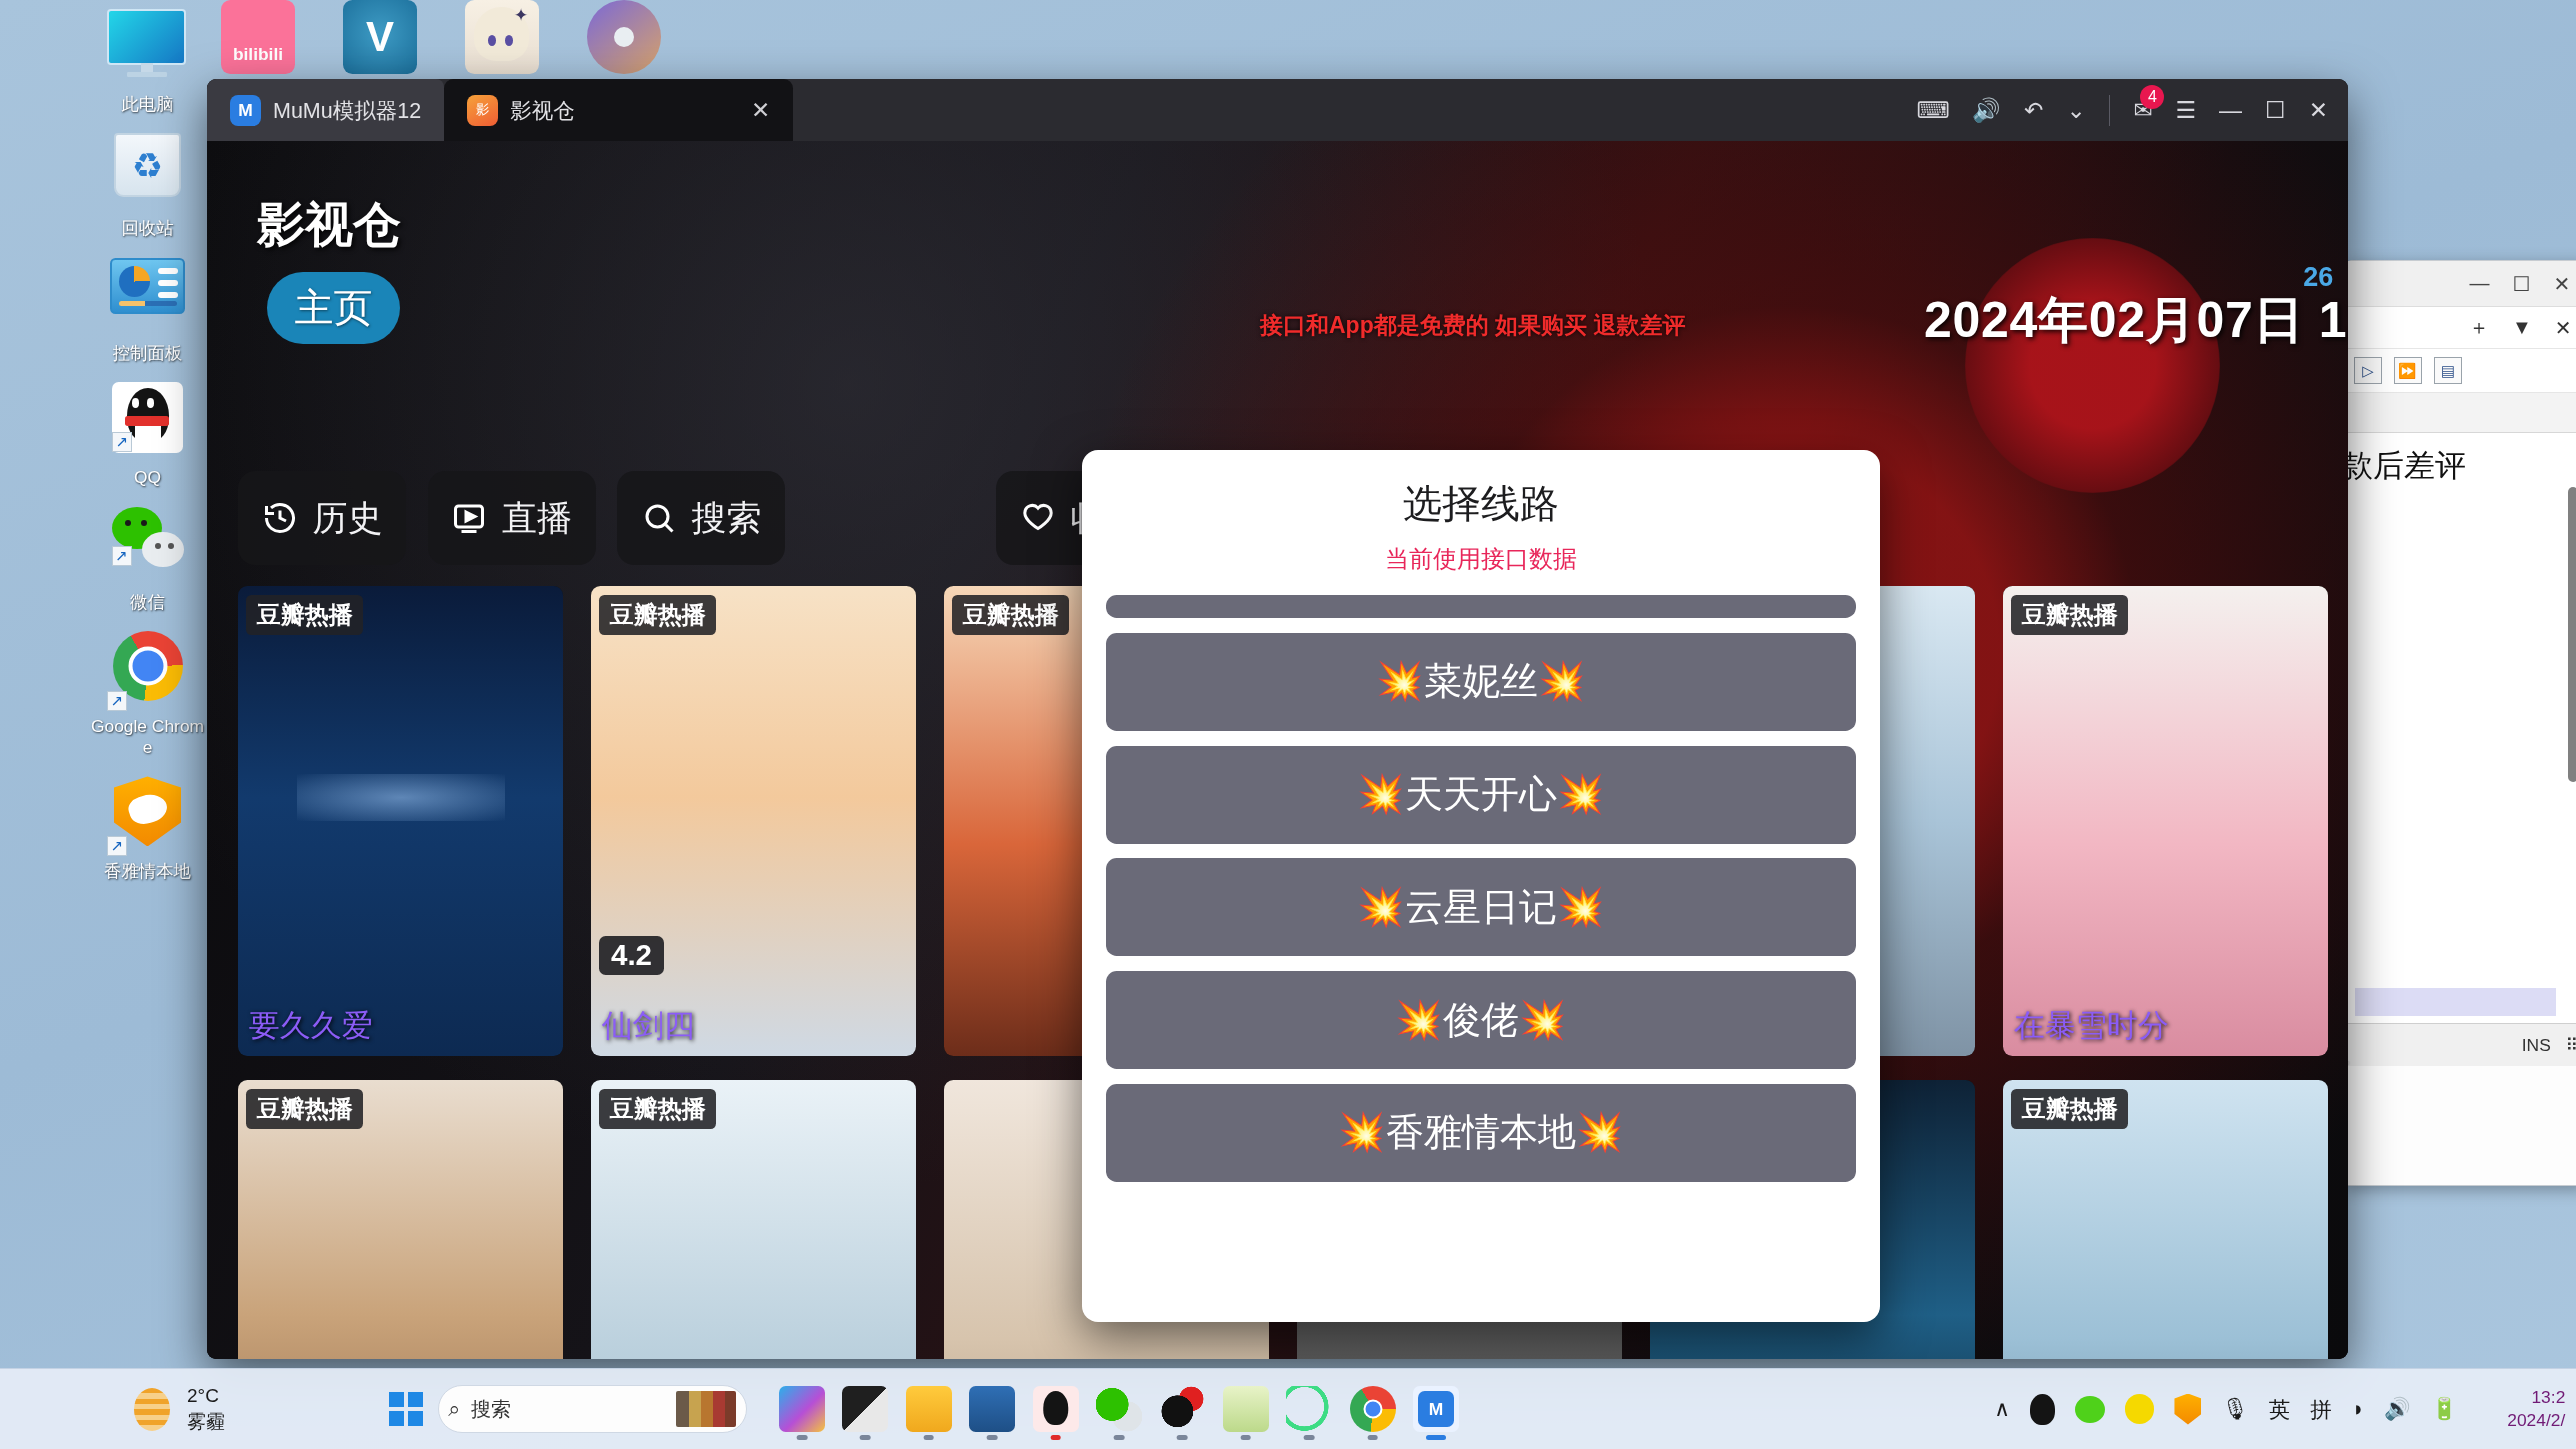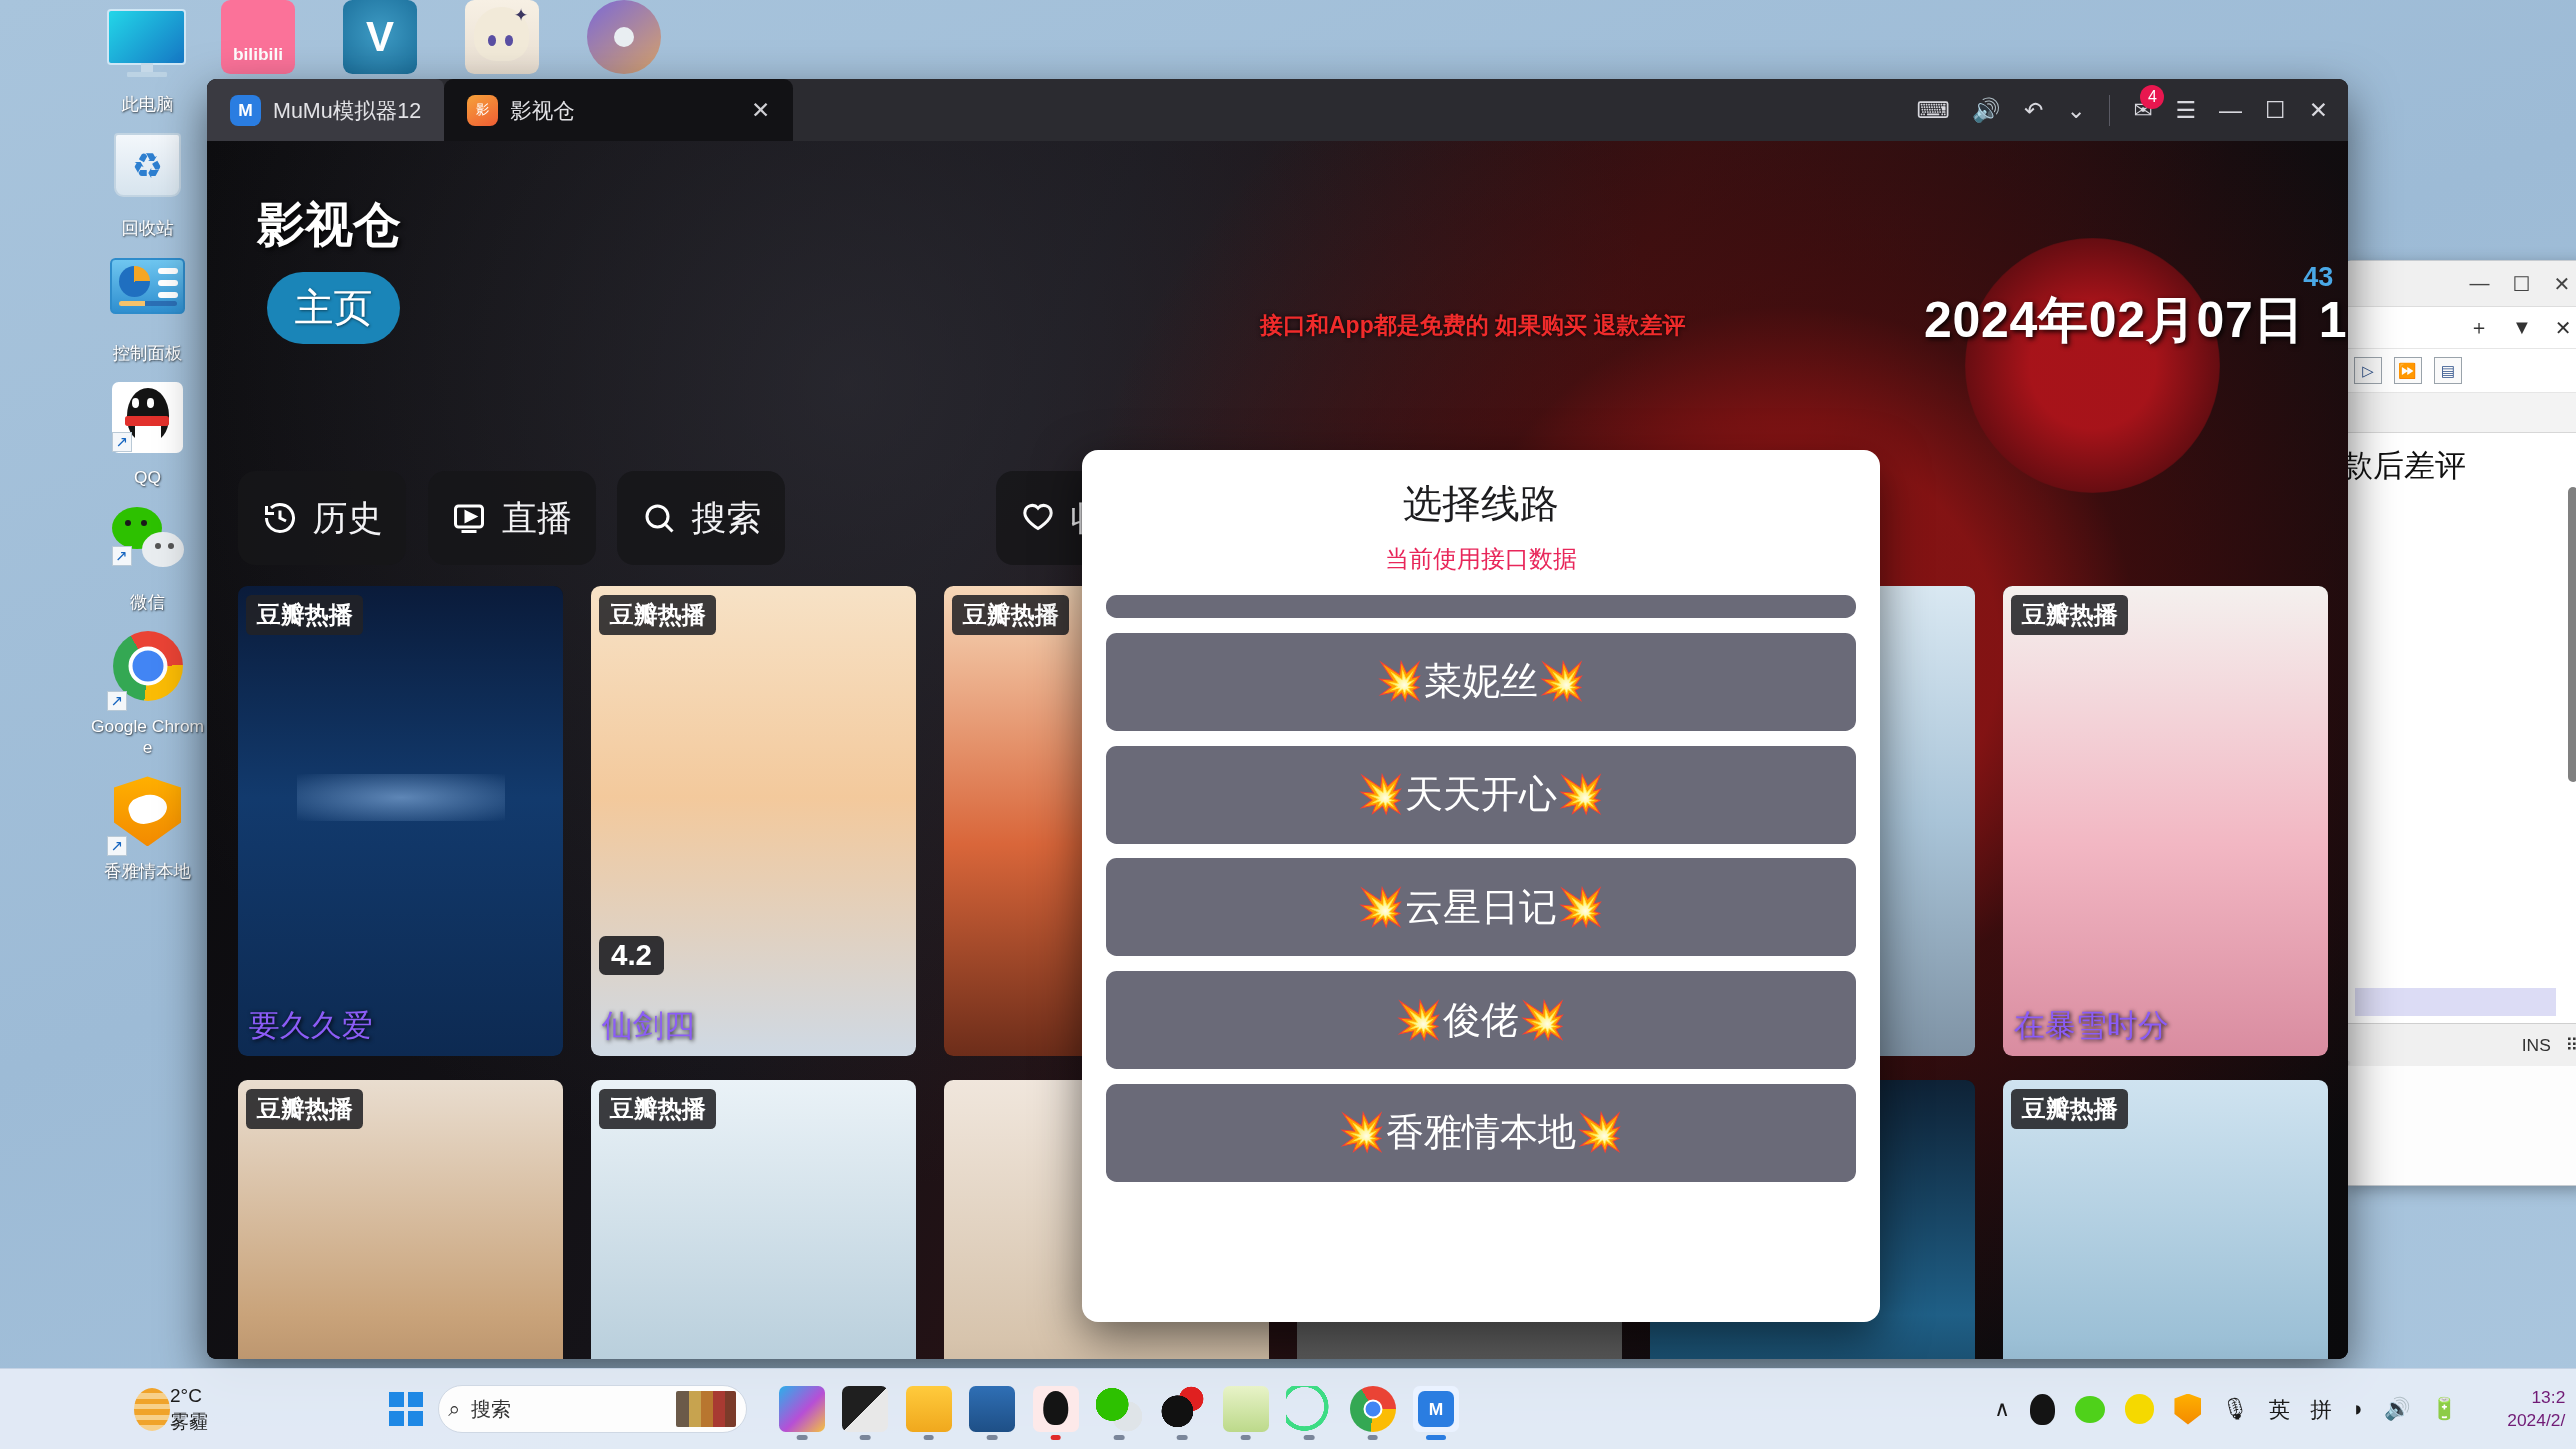--- a/index.html
+++ b/index.html
@@ -112,21 +112,21 @@
   #bgwin .sb{position:absolute;right:6.7px;top:54px;width:10.7px;height:295px;background:#808080;border-radius:5.4px;}
   #bgwin .sel{position:absolute;left:9.4px;bottom:6.7px;width:201px;height:28px;background:#dcdcf5;}
   #bgwin .stat{height:43px;background:#f0f0f0;border-top:0.7px solid #cfcfcf;
     display:flex;align-items:center;justify-content:flex-end;gap:14.8px;padding-right:6.7px;
     font-size:17.4px;color:#333;}
 
   
   #taskbar{position:absolute;left:0;bottom:0;width:2576px;height:81px;
     background:rgba(228,236,247,.94);border-top:0.7px solid #c4d2e4;
     display:flex;align-items:center;}
-  .tb-weather{display:flex;align-items:center;gap:0;margin-left:134px;width:221px;}
+  .tb-weather{display:flex;align-items:center;gap:17px;margin-left:134px;width:221px;}
   .tb-wicon{width:36px;height:43px;border-radius:50%;
     background:repeating-linear-gradient(180deg,#f0a32a 0 5.4px,#f7d08a 5.4px 10.7px);}
   .tb-wtext{font-size:19px;color:#1b1b1b;line-height:1.35;}
   .tb-center{display:flex;align-items:center;gap:14.8px;margin-left:34px;}
   .tb-start{width:34px;height:34px;display:grid;grid-template-columns:1fr 1fr;
     grid-template-rows:1fr 1fr;gap:3.4px;}
   .tb-start i{background:#1e88e5;display:block;}
   .tb-search{width:309px;height:48px;border-radius:24px;background:#fdfdfd;border:0.7px solid #cfd8e4;
     display:flex;align-items:center;padding:0 9.4px;gap:10.7px;}
   .tb-search .q{font-size:21.5px;color:#333;}
@@ -394,21 +394,21 @@
     </div>
   </div>
 
   <div id="emu-body">
     <div class="bg-hero"></div>
 
     <div class="app-title">影视仓</div>
     <div class="home-pill">主页</div>
     <div class="notice">接口和App都是免费的 如果购买 退款差评</div>
     <div class="clockbig">2024年02月07日 13:26:39</div>
-    <div class="corner-num">43</div>
+    <div class="corner-num">26</div>
 
     <div class="navbar">
       <div class="navitem">
         <svg viewBox="0 0 24 24" fill="none" stroke="#fff" stroke-width="2">
           <path d="M3 12a9 9 0 1 0 3-6.7"></path>
             <polyline points="3 4 3 9 8 9"></polyline>
             <polyline points="12 7 12 12 16 14"></polyline>
           </svg>
         <span>历史</span>
       </div>

